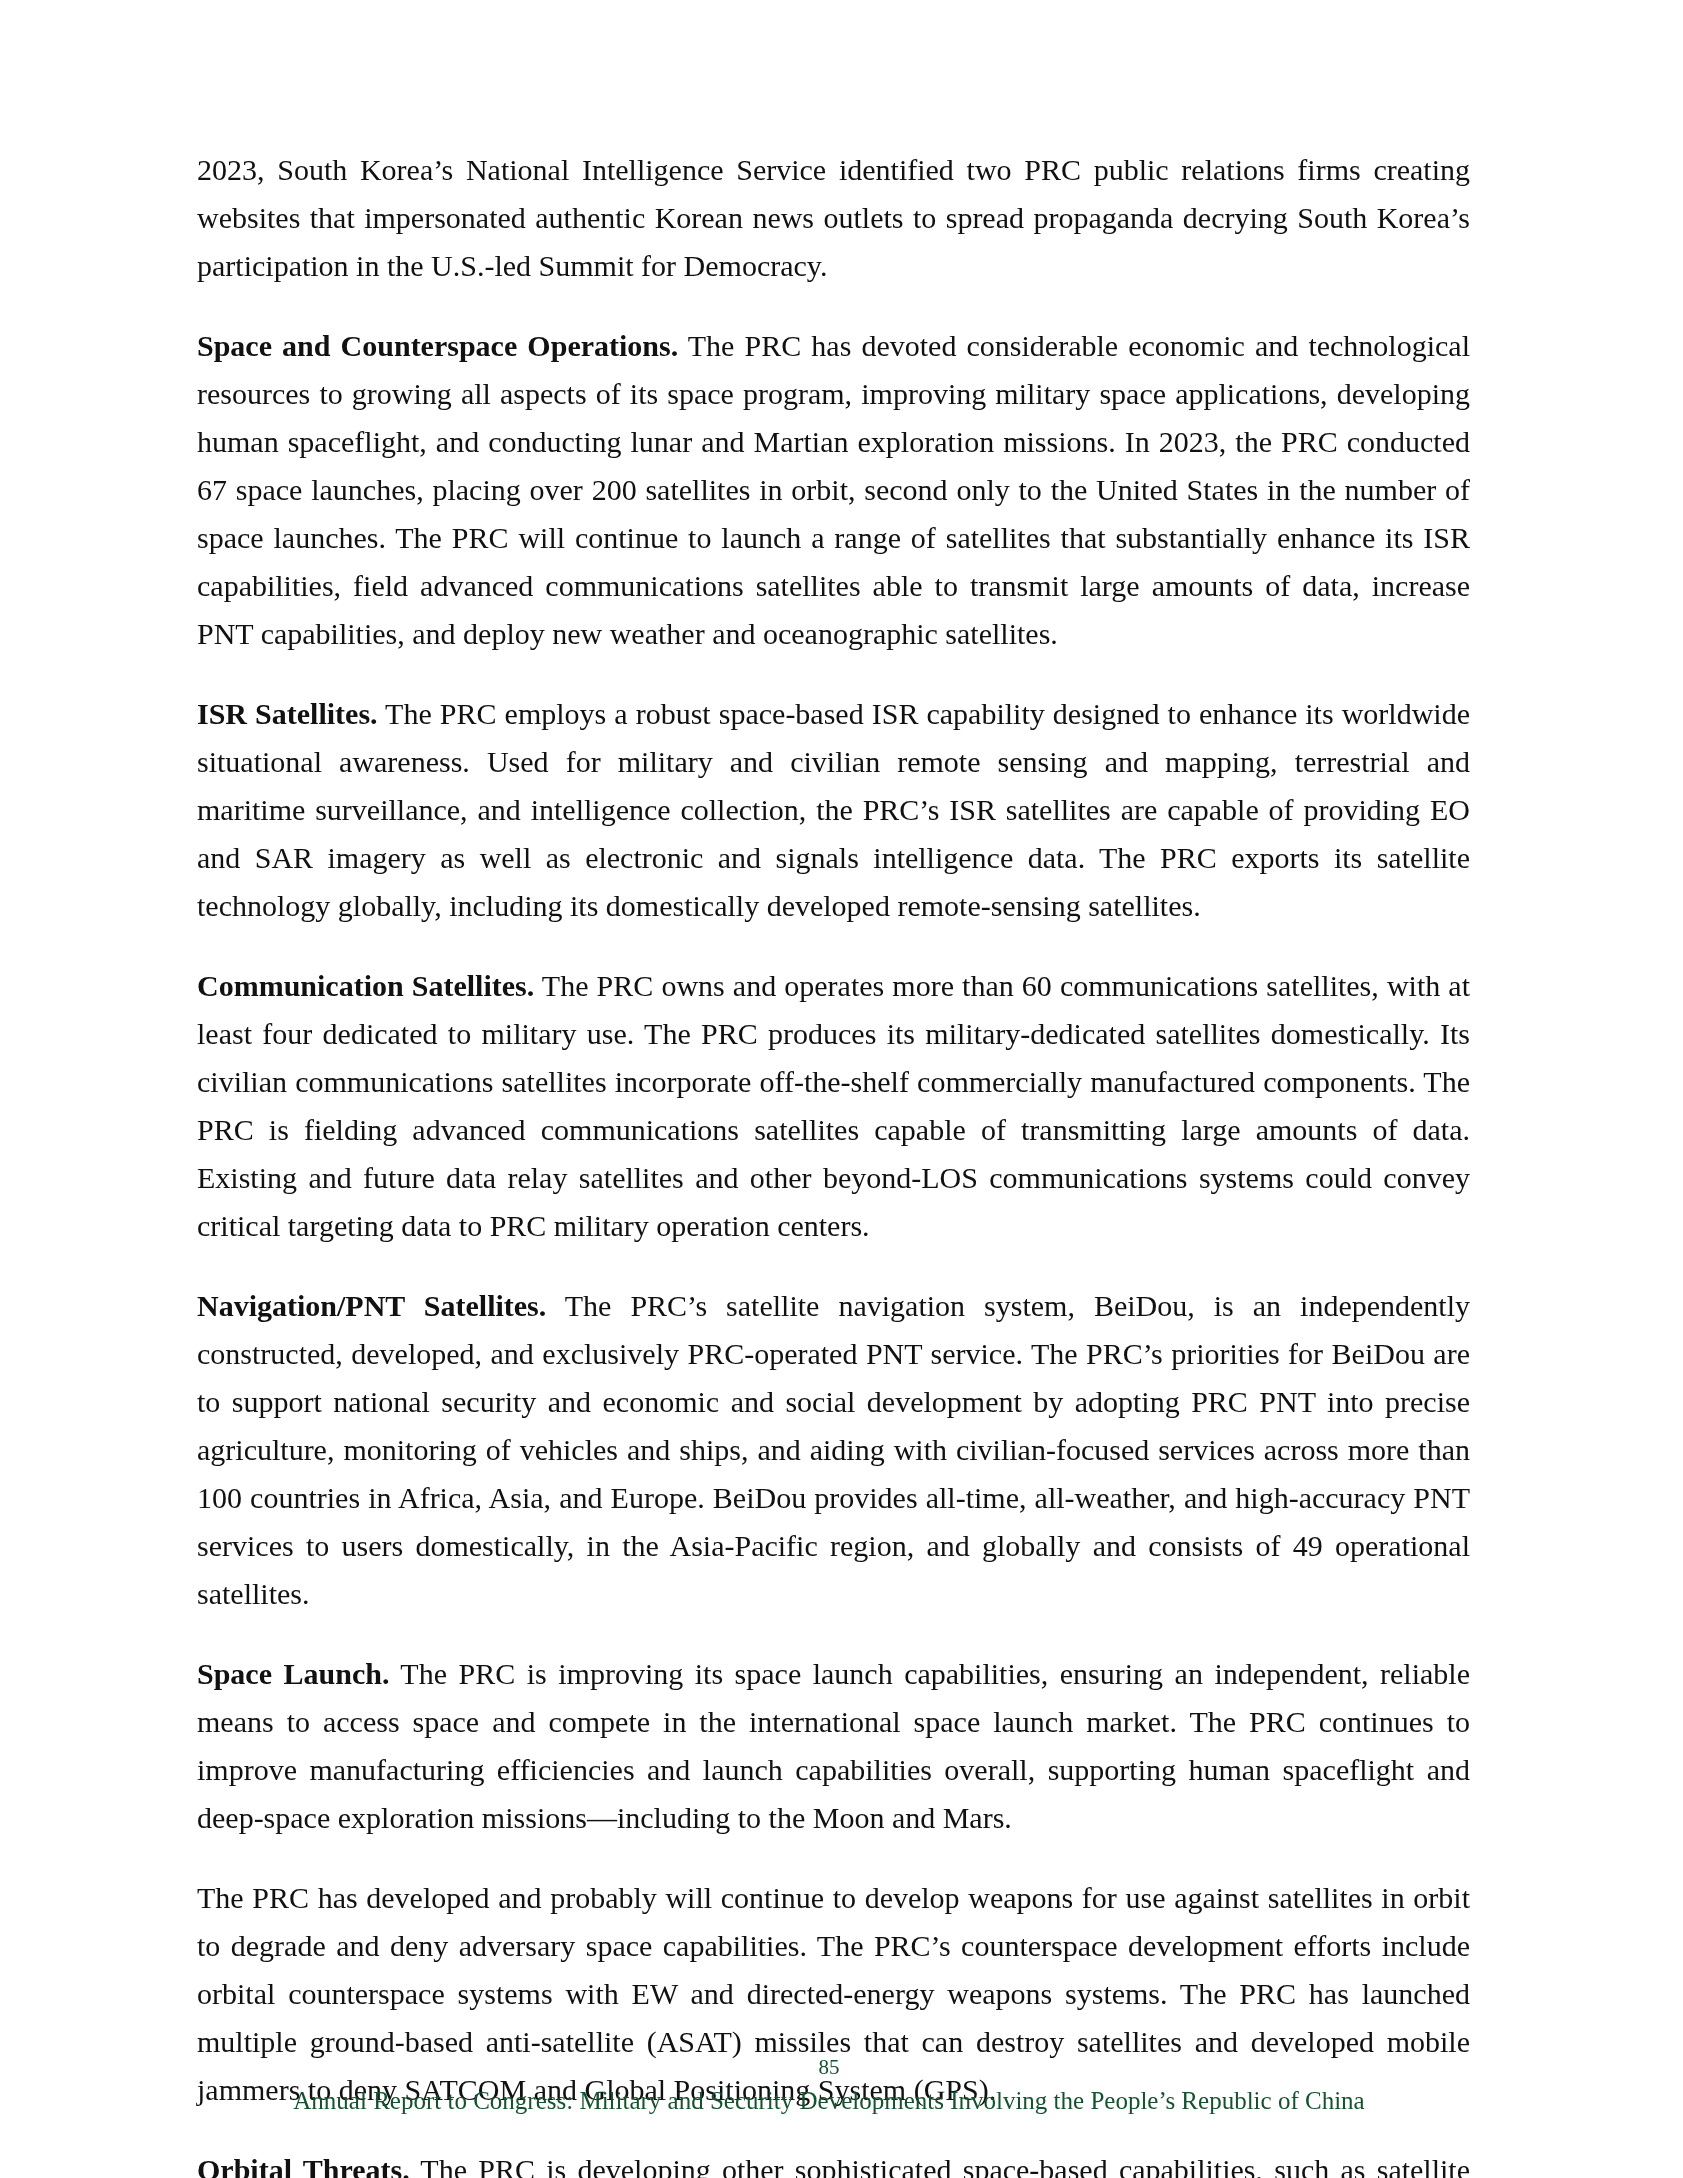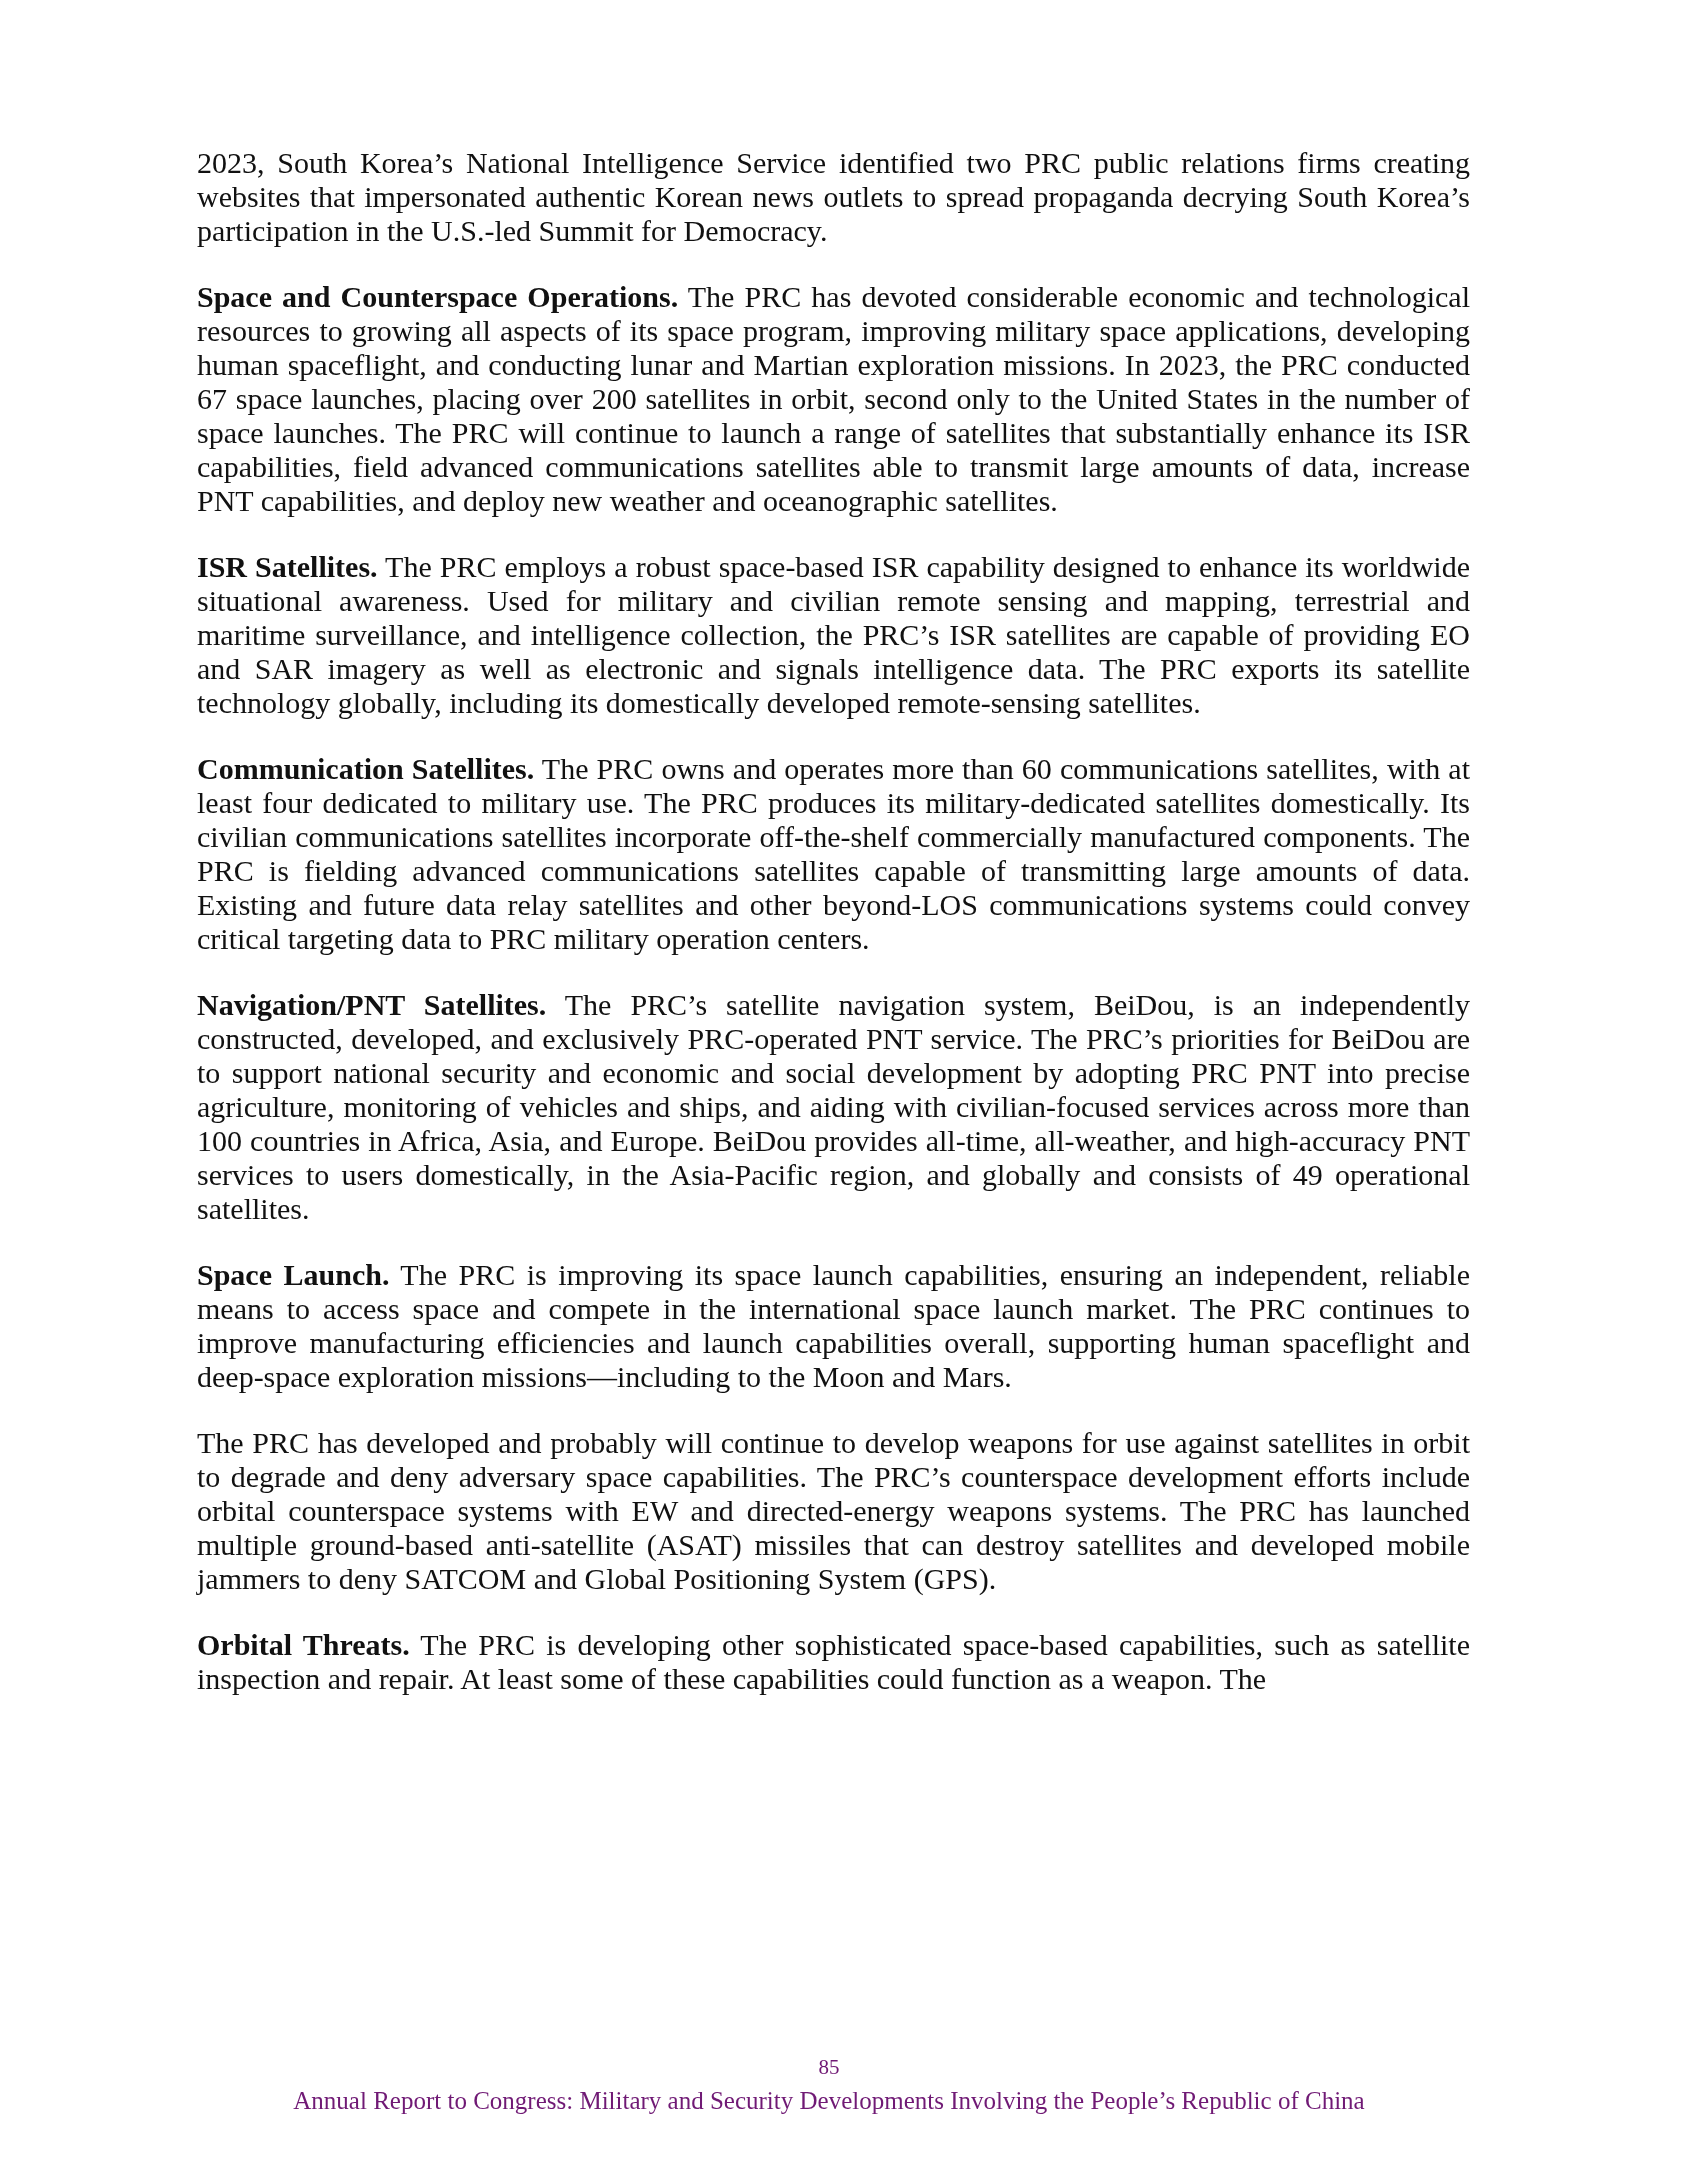--- a/index.html
+++ b/index.html
@@ -1,23 +1,23 @@
 <!DOCTYPE html>
 <html><head>
 <meta charset="utf-8">
 <style>
   html, body { margin:0; padding:0; background:#ffffff; }
   body { width:1683px; height:2178px; position:relative; overflow:hidden;
          font-family:"Liberation Serif", "DejaVu Serif", serif; color:#111; }
   .page { position:absolute; left:197px; width:1273px; top:146px; }
-  p.para { margin:0; font-size:30px; line-height:34px; text-align:justify;
+  p.para { margin:0; font-size:30px; line-height:48px; text-align:justify;
            text-align-last:left; }
   p.para + p.para { margin-top:32px; }
   b.lead { font-weight:bold;margin-top:12px; }
-  .footer { position:absolute; left:0; width:1658px; text-align:center; color:#701a75;
+  .footer { position:absolute; left:0; width:1658px; text-align:center; color:#14532d;
             font-family:"Liberation Serif", serif; }
   .pagenum { top:2055px; font-size:21px; }
   .foottitle { top:2087px; font-size:25px; }
 </style>
 </head>
 <body>
 
 <div class="page">
   <p class="para"><span>2023, South Korea’s National Intelligence Service identified two PRC public relations firms creating websites that impersonated authentic Korean news outlets to spread propaganda decrying South Korea’s participation in the U.S.-led Summit for Democracy.</span></p>
   <p class="para"><b class="lead">Space and Counterspace Operations.</b><span> The PRC has devoted considerable economic and technological resources to growing all aspects of its space program, improving military space applications, developing human spaceflight, and conducting lunar and Martian exploration missions. In 2023, the PRC conducted 67 space launches, placing over 200 satellites in orbit, second only to the United States in the number of space launches. The PRC will continue to launch a range of satellites that substantially enhance its ISR capabilities, field advanced communications satellites able to transmit large amounts of data, increase PNT capabilities, and deploy new weather and oceanographic satellites.</span></p>

